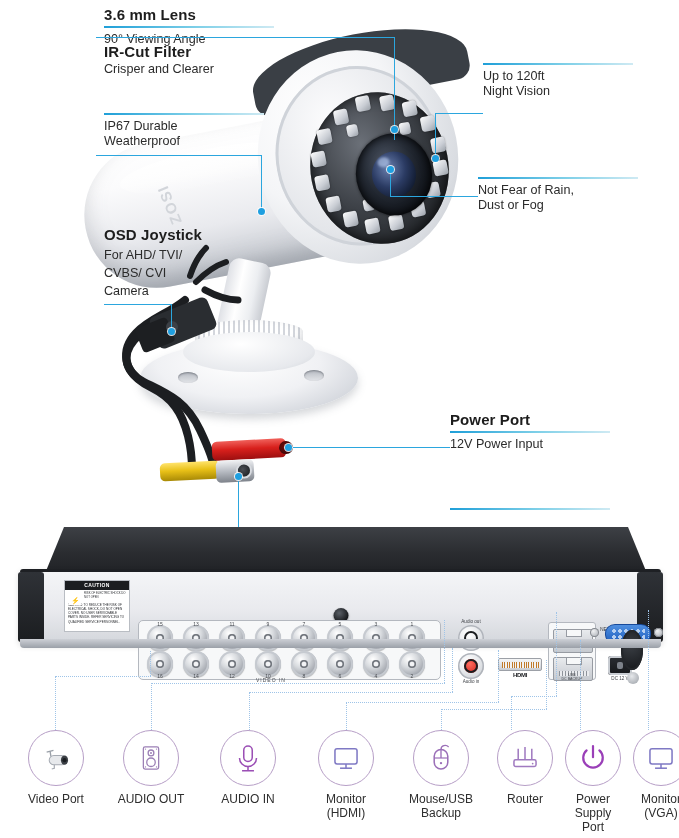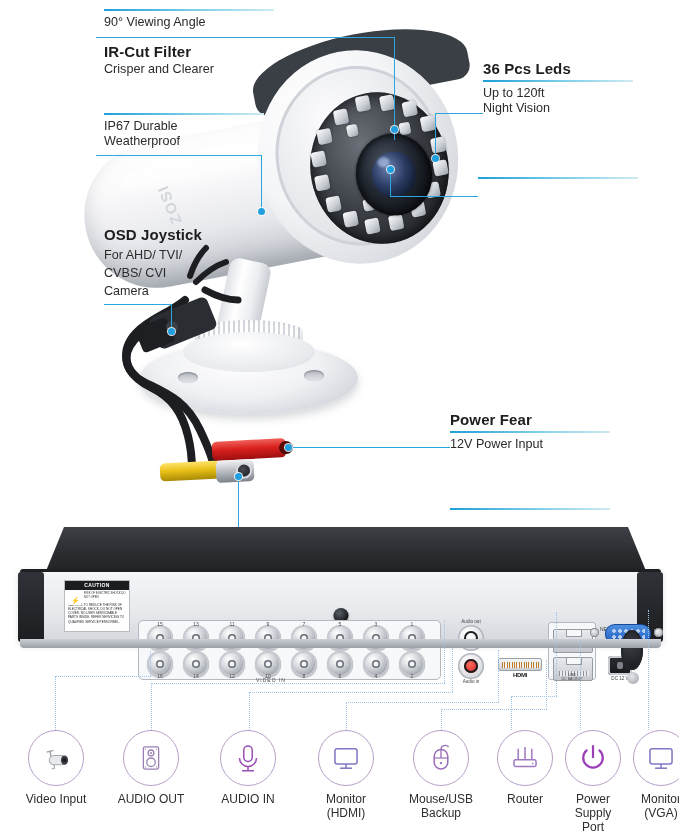--- a/index.html
+++ b/index.html
@@ -382,20 +382,21 @@
       <rect x="138" y="322" width="34" height="26" rx="4" fill="#1d1f22" transform="rotate(-22 155 335)"></rect>
       <circle cx="172" cy="327" r="6" fill="#3c4046"></circle>
     </g>
   </svg>
 
   <div class="conn conn-red" style="left:212px;top:440px;transform:rotate(-3deg);"></div>
   <div class="conn conn-yellow" style="left:160px;top:462px;transform:rotate(-3deg);"></div>
   <div class="conn conn-bnc" style="left:216px;top:460px;transform:rotate(-3deg);"></div>
 
   <div class="callout" style="left:104px;top:6px;width:170px;">
+    <div class="ttl">3.6 mm Lens</div>
     <div class="rule"></div>
     <div class="sub">90° Viewing Angle</div>
   </div>
   <div class="lead h" style="left:96px;top:37px;width:96px;"></div>
   <div class="lead h" style="left:192px;top:37px;width:203px;"></div>
   <div class="lead v" style="left:394px;top:37px;height:103px;"></div>
   <div class="dot" style="left:391px;top:126px;"></div>
 
   <div class="callout noRule" style="left:104px;top:43px;width:180px;">
     <div class="ttl">IR-Cut Filter</div>
@@ -417,38 +418,39 @@
 
     <div class="sub" style="margin-top:3px;line-height:18px;">For AHD/ TVI/
 CVBS/ CVI
 Camera</div>
   </div>
   <div class="lead h" style="left:104px;top:304px;width:68px;"></div>
   <div class="lead v" style="left:171px;top:304px;height:28px;"></div>
   <div class="dot" style="left:168px;top:328px;"></div>
 
   <div class="callout" style="left:483px;top:60px;width:150px;">
-    <div class="ttl">36 Pcs Leds</div>
     <div class="rule"></div>
     <div class="sub">Up to 120ft
 Night Vision</div>
   </div>
   <div class="lead h" style="left:435px;top:113px;width:48px;"></div>
   <div class="lead v" style="left:435px;top:113px;height:46px;"></div>
   <div class="dot" style="left:432px;top:155px;"></div>
 
   <div class="callout" style="left:478px;top:174px;width:160px;">
     <div class="rule"></div>
+    <div class="sub">Not Fear of Rain,
+Dust or Fog</div>
   </div>
   <div class="lead h" style="left:390px;top:196px;width:88px;"></div>
   <div class="lead v" style="left:390px;top:172px;height:25px;"></div>
   <div class="dot" style="left:387px;top:166px;"></div>
 
   <div class="callout" style="left:450px;top:411px;width:160px;">
-    <div class="ttl">Power Fear</div>
+    <div class="ttl">Power Port</div>
     <div class="rule"></div>
     <div class="sub">12V Power Input</div>
   </div>
   <div class="lead h" style="left:288px;top:447px;width:162px;"></div>
   <div class="dot" style="left:285px;top:444px;"></div>
 
   <div class="callout" style="left:450px;top:505px;width:160px;">
     <div class="rule"></div>
   </div>
   <div class="lead v" style="left:238px;top:477px;height:63px;"></div>
@@ -595,21 +597,21 @@
           <g fill="none" stroke="#9aa0a8" stroke-width="1.6">
             <path d="M9 13 L17 11"></path>
               <path d="M13 12 L14 18"></path>
           </g>
           <rect x="12" y="17" width="20" height="11" rx="5.5" fill="#e7e9ec" stroke="#a6abb3" stroke-width="1.2"></rect>
           <ellipse cx="30" cy="22.5" rx="4.2" ry="5.5" fill="#3b3f45"></ellipse>
           <circle cx="30" cy="22.5" r="2.4" fill="#1a1d21"></circle>
           <path d="M18 28 L18 32 L15 33" stroke="#a6abb3" stroke-width="1.4" fill="none"></path>
         </svg>
       </div>
-      <div class="ilbl">Video Input</div>
+      <div class="ilbl">Video Port</div>
     </div>
 
     <div class="ibox" style="left:103px;top:4px;">
       <div class="icirc">
         <svg class="icon-svg" viewBox="0 0 40 40">
           <rect x="11" y="7" width="18" height="26" rx="2" fill="none" stroke="#9b7fb5" stroke-width="1.5"></rect>
           <circle cx="20" cy="14" r="3.4" fill="none" stroke="#9b7fb5" stroke-width="1.5"></circle>
           <circle cx="20" cy="14" r="1.2" fill="#9b7fb5"></circle>
           <circle cx="20" cy="25" r="5" fill="none" stroke="#9b7fb5" stroke-width="1.5"></circle>
           <circle cx="13.5" cy="9.5" r=".8" fill="#9b7fb5"></circle>

